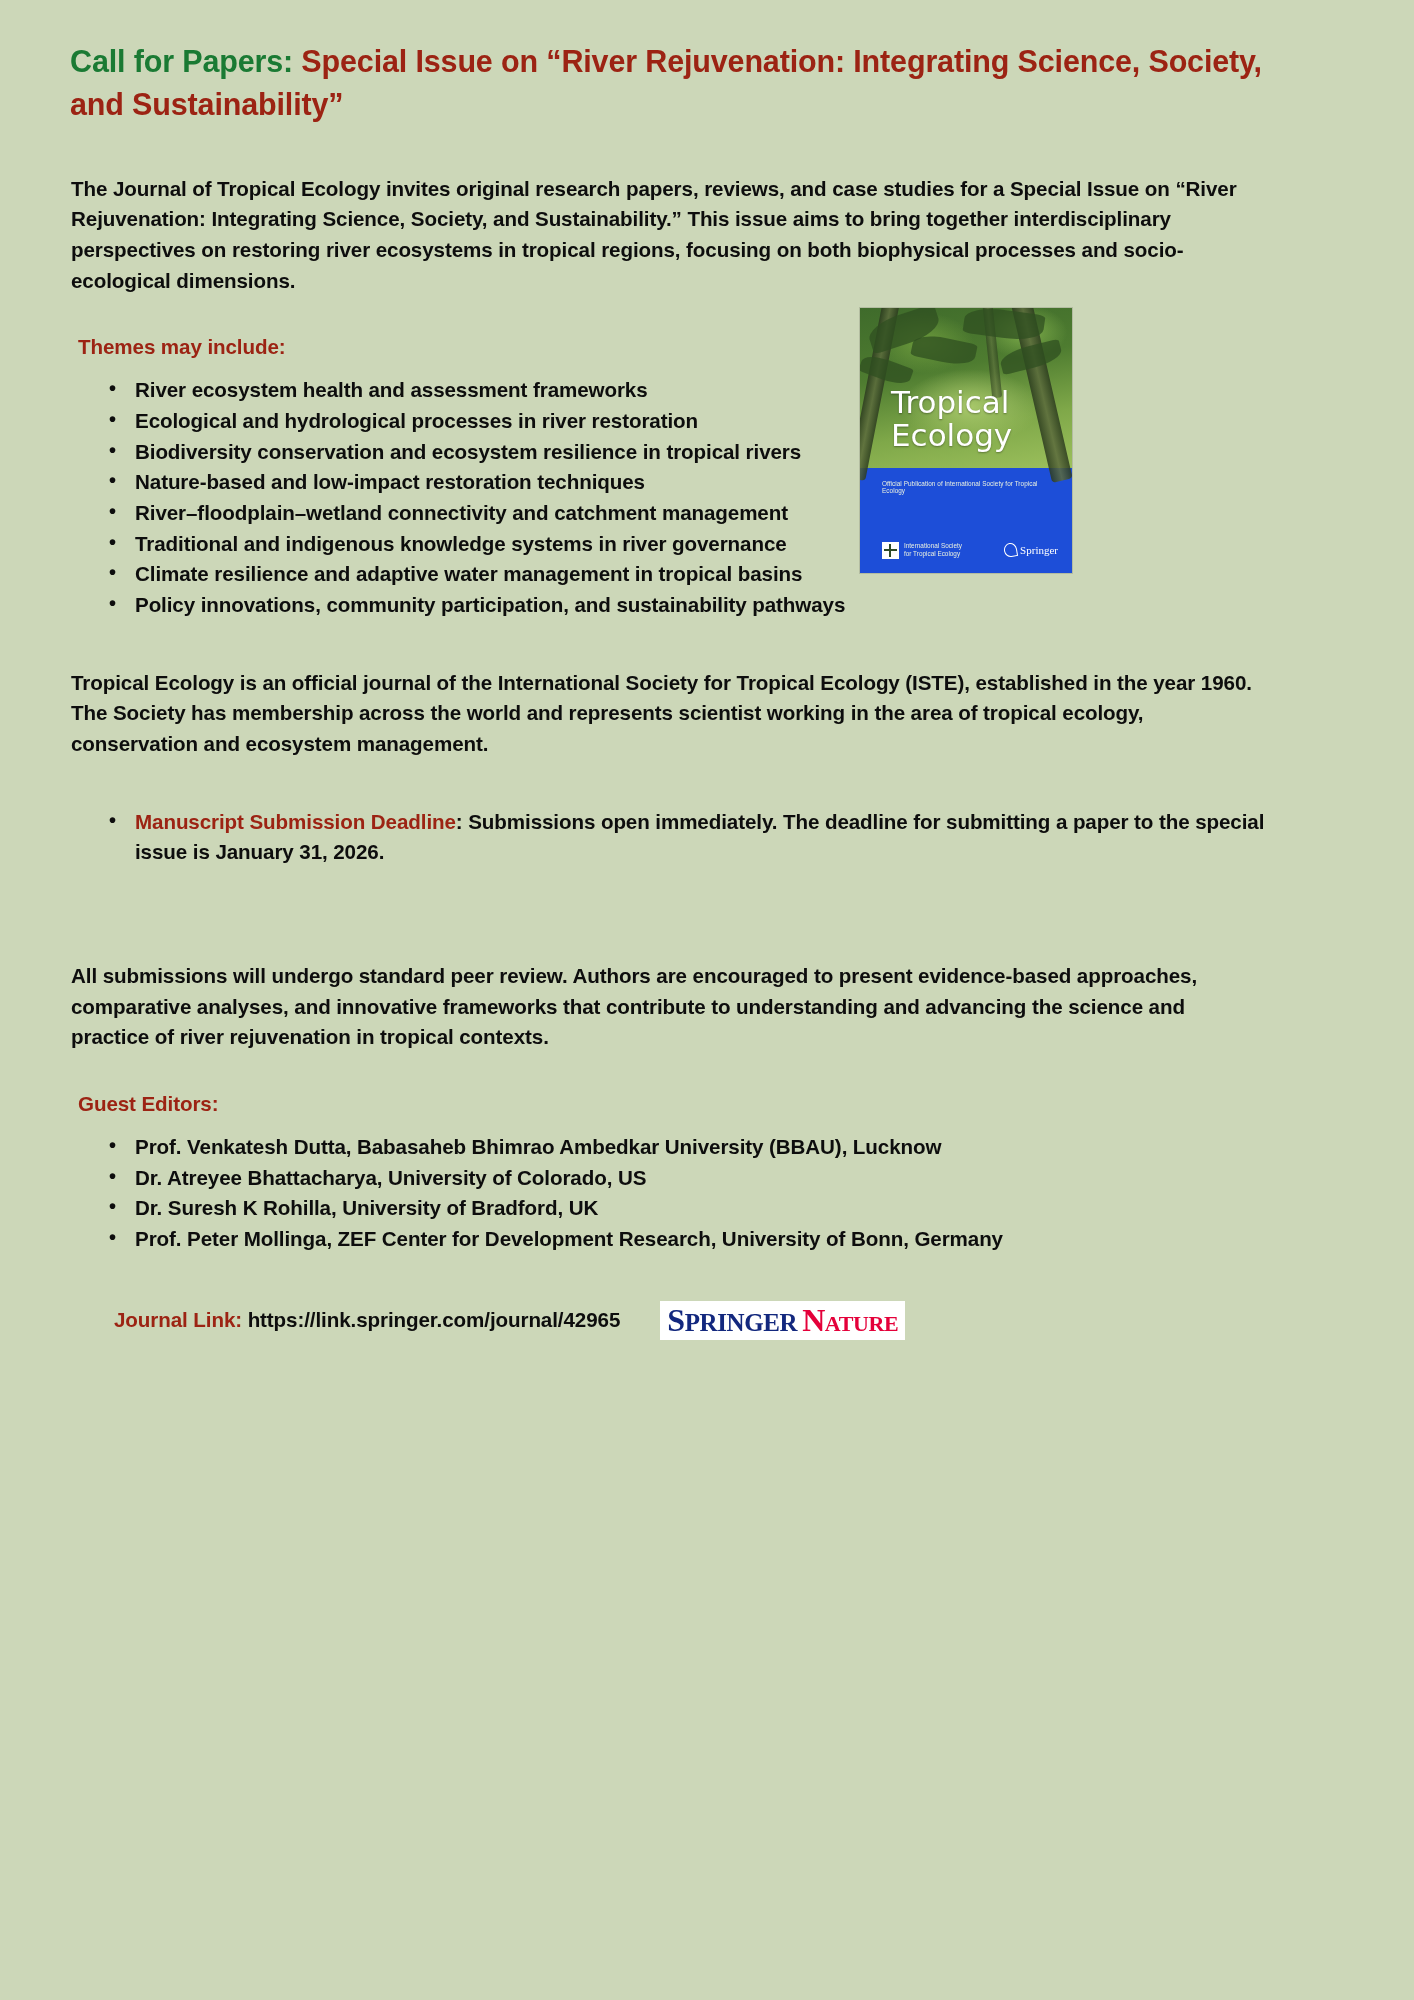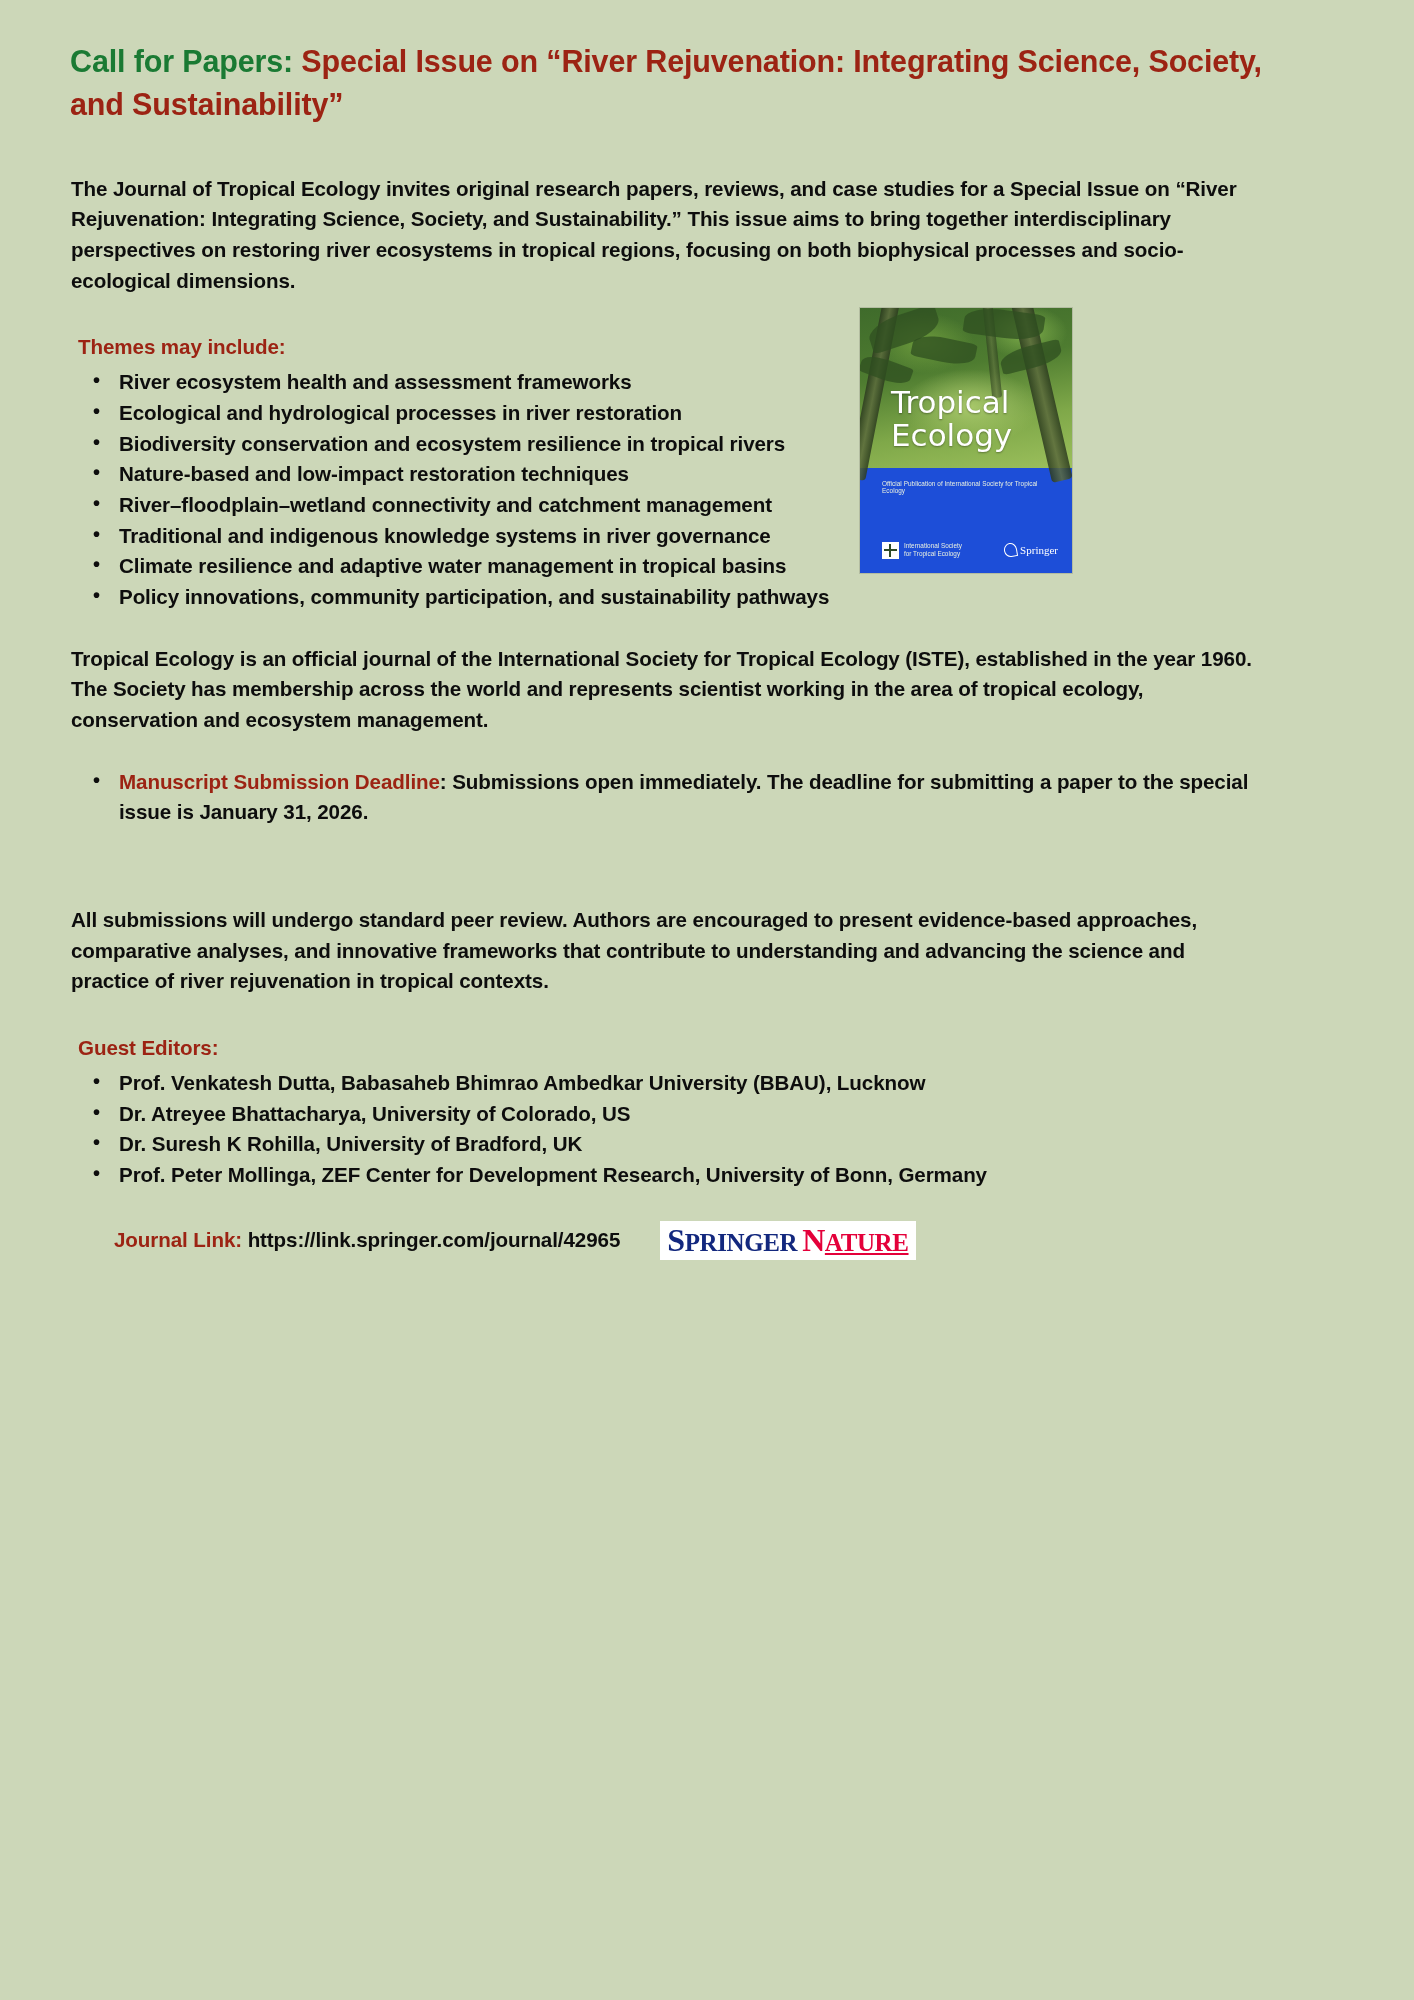--- a/index.html
+++ b/index.html
@@ -52,21 +52,21 @@
     font-size: 20.6px;
     font-weight: bold;
     color: #9c2313;
     letter-spacing: -0.1px;
     margin: 8px;
   }
 
   
   ul.bullets {
     list-style: none;
-    margin: 0;
+    margin: 16px;
     padding: 0;
   }
   ul.bullets > li {
     position: relative;
     font-size: 20.6px;
     font-weight: bold;
     line-height: 1.49;
     letter-spacing: -0.1px;
     padding-left: 49px;
     margin: 0;
@@ -216,21 +216,21 @@
   }
   .sn-springer .sm { font-size: 25px; }
   .sn-nature {
     color: #e4003a;
     font-family: "Liberation Serif", serif;
     font-weight: bold;
     font-size: 32px;
     letter-spacing: -0.4px;
     margin-left: 5px;
   }
-  .sn-nature .sm { font-size: 25px; text-decoration: underline; }
+  .sn-nature .sm { font-size: 22px; }
 </style>
 </head>
 <body>
 
 <div class="page">
 
   <h1 class="title">
     <span class="green">Call for Papers:</span><span class="red"> Special Issue on “River Rejuvenation: Integrating Science, Society, and Sustainability”</span>
   </h1>
 

